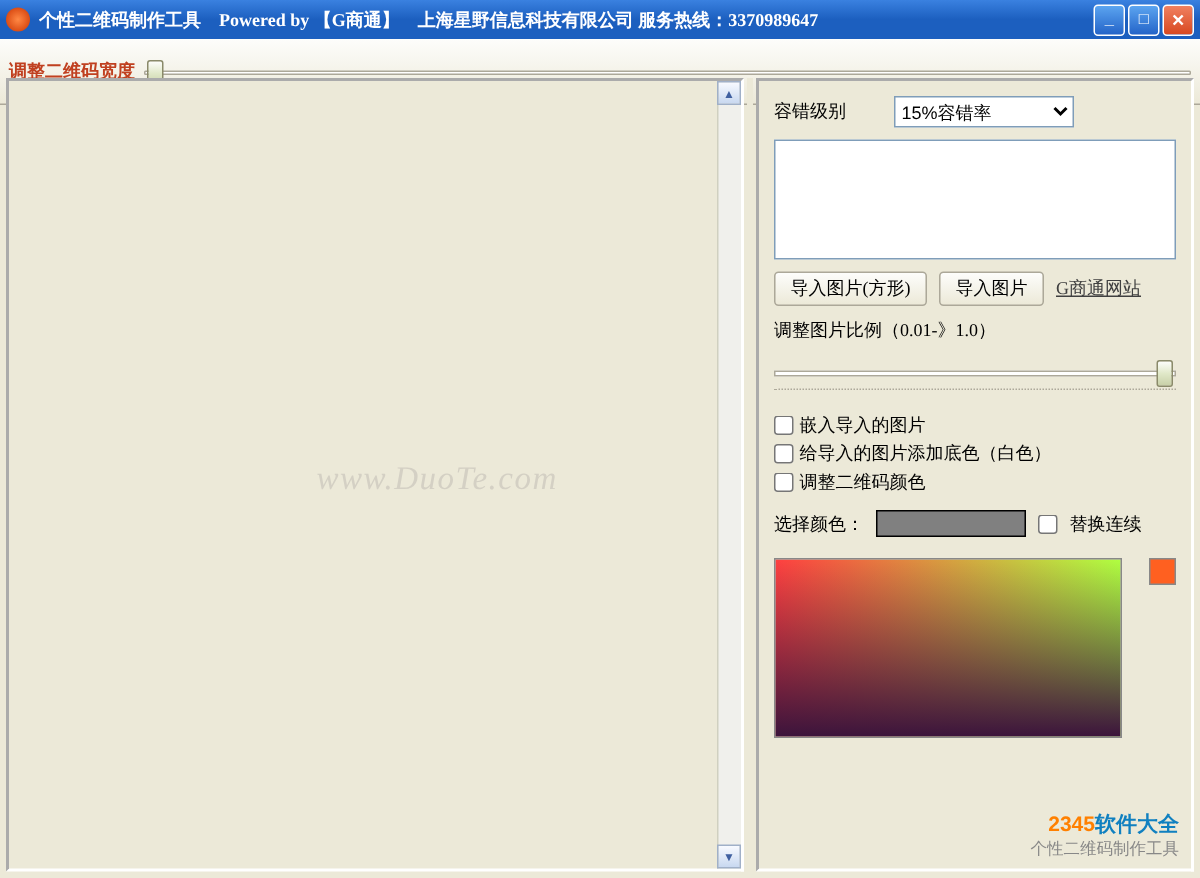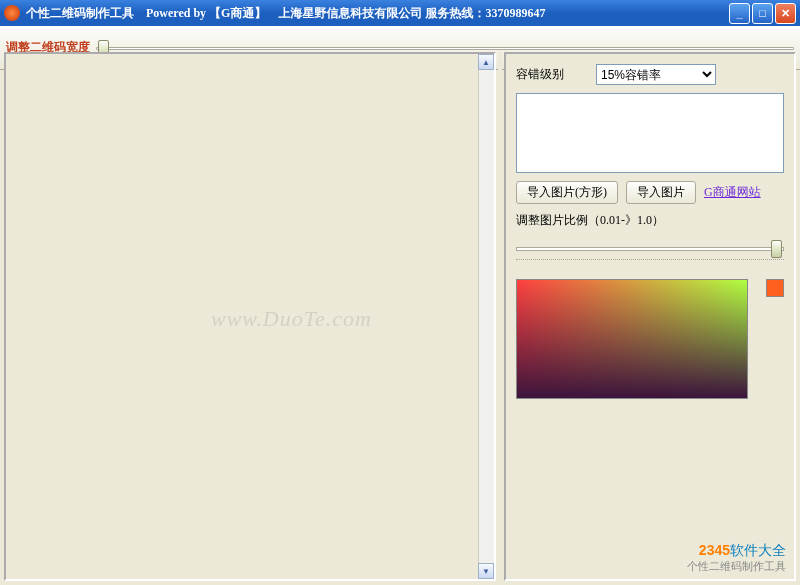--- a/index.html
+++ b/index.html
@@ -150,21 +150,21 @@
   height: 23px;
   padding: 0 10px;
   background: linear-gradient(to bottom,#fdfdfb,#ece9d8);
   border: 1px solid #aca899;
   border-radius: 3px;
   font-size: 12px;
   font-family: inherit;
   cursor: pointer;
 }
 .link {
-  color: #6d28d9;
+  color: #404040;
   text-decoration: underline;
   font-size: 12px;
   cursor: pointer;
 }
 .ratio-slider {
   height: 24px;
   position: relative;
   margin: 2px 0;
 }
 .ratio-slider .track {
@@ -215,21 +215,21 @@
   border: 1px solid #888;
 }
 .footer-logo {
   position: absolute;
   right: 8px; bottom: 6px;
   font-size: 11px;
   color: #888;
   text-align: right;
   line-height: 1.3;
 }
-.footer-logo .brand { color: #1080c0; font-weight: normal; font-size: 14px; font-family: Arial; }
+.footer-logo .brand { color: #1080c0; font-weight: bold; font-size: 14px; font-family: Arial; }
 .footer-logo .brand b { color: #ff8000; }
 </style>
 </head>
 <body>
 
 <div class="titlebar">
   <div class="app-icon"></div>
   <div class="title-text">个性二维码制作工具　Powered by 【G商通】　上海星野信息科技有限公司 服务热线：3370989647</div>
   <div class="win-btns">
     <div class="win-btn min">_</div>
@@ -273,21 +273,41 @@
       <a class="link">G商通网站</a>
     </div>
 
     <div class="label">调整图片比例（0.01-》1.0）</div>
     <div class="ratio-slider">
       <div class="track"></div>
       <div class="thumb"></div>
       <div class="ticks"></div>
     </div>
 
-
+    <div>
+      <div class="checkbox-row">
+        <input type="checkbox" style="">
+        <span>嵌入导入的图片</span>
+      </div>
+      <div class="checkbox-row">
+        <input type="checkbox" style="">
+        <span>给导入的图片添加底色（白色）</span>
+      </div>
+      <div class="checkbox-row">
+        <input type="checkbox" style="">
+        <span>调整二维码颜色</span>
+      </div>
+    </div>
+
+    <div class="row">
+      <span class="label">选择颜色：</span>
+      <div class="color-box"></div>
+      <input type="checkbox" style="">
+      <span>替换连续</span>
+    </div>
 
     <div class="color-picker">
       <div class="gradient"></div>
       <div class="hue-bar"></div>
     </div>
 
     <div class="footer-logo">
       <span class="brand"><b>2345</b><span>软件大全</span></span><br>
       <span>个性二维码制作工具</span>
     </div>

